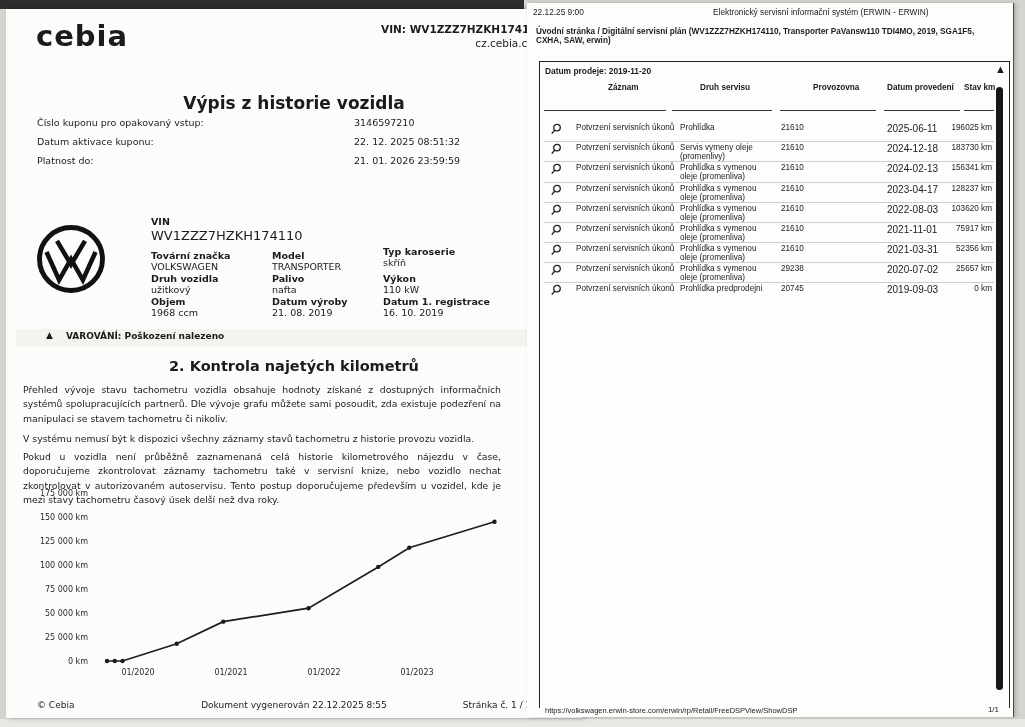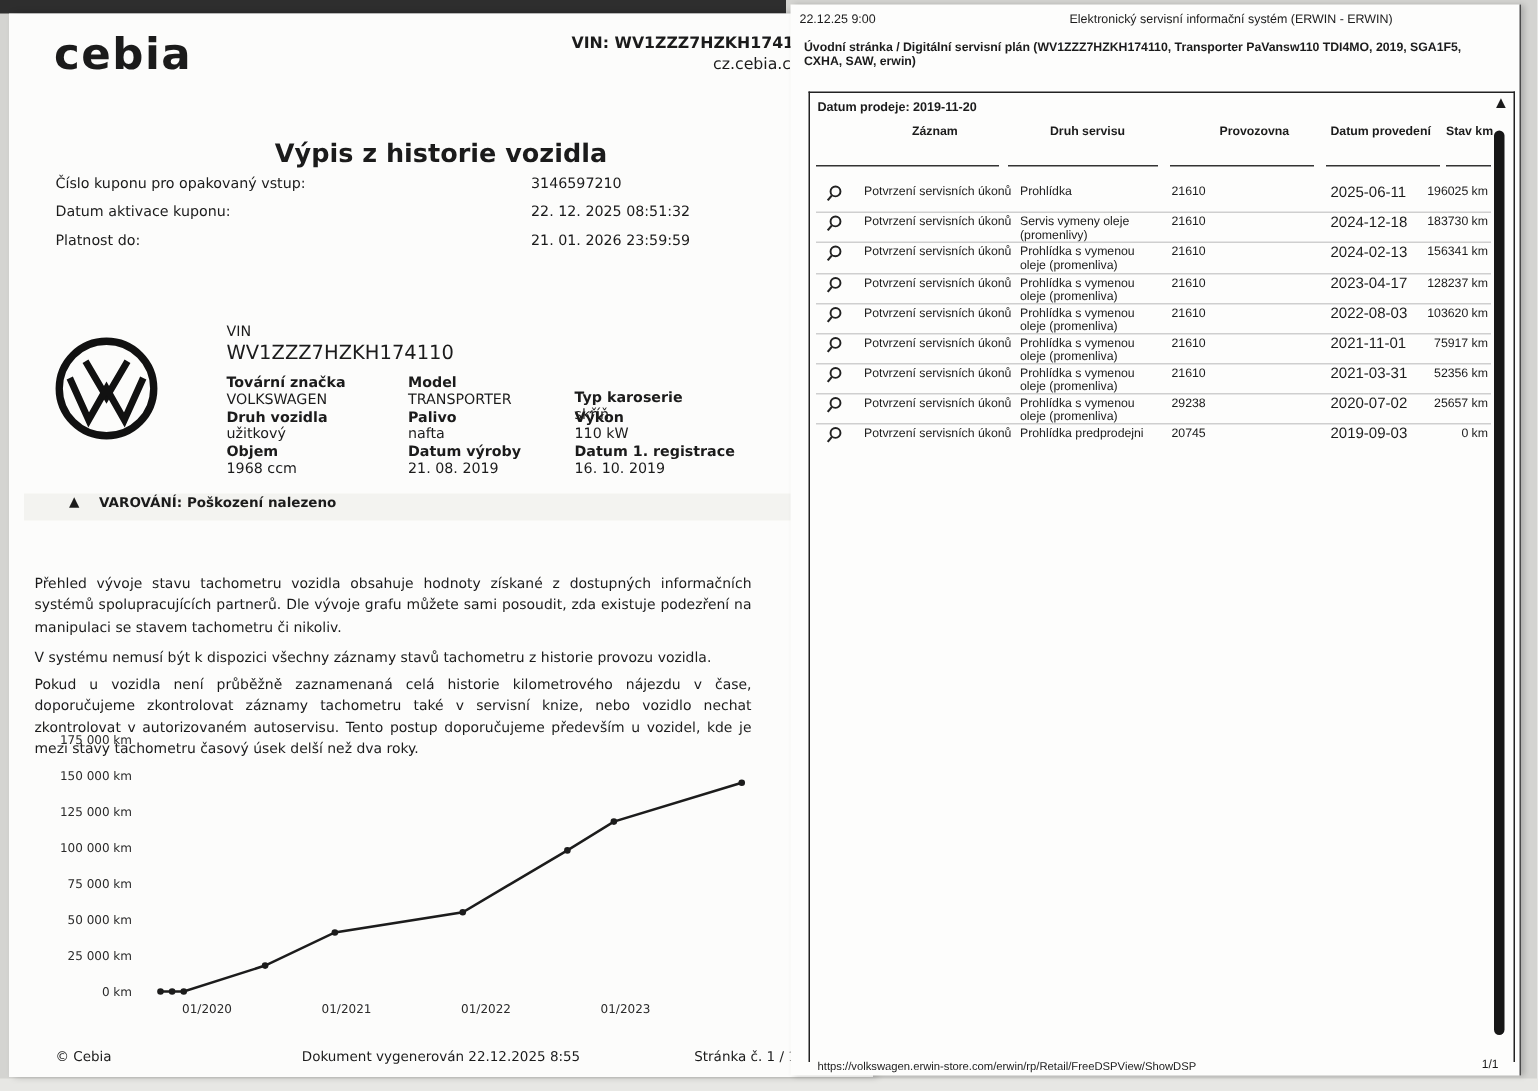--- a/index.html
+++ b/index.html
@@ -12,21 +12,21 @@
   .page-left{position:absolute;left:6px;top:9px;width:576px;height:709px;background:#fcfcfb;
              box-shadow:3px 0 5px rgba(0,0,0,.28);}
   .cebia-logo{position:absolute;left:30px;top:13px;font-size:29px;font-weight:700;letter-spacing:1px;line-height:1;}
   .vin-line{position:absolute;right:38px;top:14px;font-size:10.5px;font-weight:700;text-align:right;}
   .website{position:absolute;right:38px;top:28px;font-size:10.5px;text-align:right;}
   .doc-title{position:absolute;left:0;right:0;top:84px;text-align:center;font-size:17px;font-weight:700;}
   .coupon-label{position:absolute;left:31px;font-size:9.5px;}
   .coupon-value{position:absolute;left:348px;font-size:9.5px;}
   .sec-title1{position:absolute;left:0;right:0;top:174px;text-align:center;font-size:13.5px;font-weight:700;}
   .vw-logo{position:absolute;left:30px;top:215px;width:70px;height:70px;}
-  .vin-lab{position:absolute;left:145px;top:207px;font-size:9.5px;font-weight:400;}
+  .vin-lab{position:absolute;left:145px;top:207px;font-size:9.5px;font-weight:700;}
   .vin-val{position:absolute;left:145px;top:219px;font-size:13px;}
   .fcell{position:absolute;width:112px;}
   .fcell .flab{font-size:9.5px;font-weight:700;line-height:1.1;}
   .fcell .fval{font-size:9.5px;line-height:1.25;}
   .warn-band{position:absolute;left:10px;right:10px;top:320px;height:18px;background:#f3f3f0;}
   .warn-icon{position:absolute;left:40px;top:322px;font-size:9px;line-height:1;}
   .warn-text{position:absolute;left:60px;top:322px;font-size:9px;font-weight:600;}
   .sec-title2{position:absolute;left:0;right:0;top:349px;text-align:center;font-size:14.5px;font-weight:600;}
   .para{position:absolute;left:17px;width:478px;font-size:9.3px;line-height:1.55;text-align:justify;}
   .chart-wrap{position:absolute;left:20px;top:472px;width:478px;height:198px;}
@@ -96,21 +96,21 @@
   <div class="vin-val">WV1ZZZ7HZKH174110</div>
 
   <div class="fcell" style="left:145px;top:242px">
     <div class="flab">Tovární značka</div>
     <div class="fval">VOLKSWAGEN</div>
   </div>
   <div class="fcell" style="left:266px;top:242px">
     <div class="flab">Model</div>
     <div class="fval">TRANSPORTER</div>
   </div>
-  <div class="fcell" style="left:377px;top:252px">
+  <div class="fcell" style="left:377px;top:238px">
     <div class="flab">Typ karoserie</div>
     <div class="fval">skříň</div>
   </div>
   <div class="fcell" style="left:145px;top:265px">
     <div class="flab">Druh vozidla</div>
     <div class="fval">užitkový</div>
   </div>
   <div class="fcell" style="left:266px;top:265px">
     <div class="flab">Palivo</div>
     <div class="fval">nafta</div>
@@ -129,20 +129,21 @@
   </div>
   <div class="fcell" style="left:377px;top:288px">
     <div class="flab">Datum 1. registrace</div>
     <div class="fval">16. 10. 2019</div>
   </div>
 
   <div class="warn-band"></div>
   <div class="warn-icon">▲</div>
   <div class="warn-text">VAROVÁNÍ: Poškození nalezeno</div>
 
+  <div class="sec-title2">2. Kontrola najetých kilometrů</div>
   <div class="para" style="top:374px">Přehled vývoje stavu tachometru vozidla obsahuje hodnoty získané z dostupných informačních systémů spolupracujících partnerů. Dle vývoje grafu můžete sami posoudit, zda existuje podezření na manipulaci se stavem tachometru či nikoliv.</div>
   <div class="para" style="top:423px">V systému nemusí být k dispozici všechny záznamy stavů tachometru z historie provozu vozidla.</div>
   <div class="para" style="top:441px">Pokud u vozidla není průběžně zaznamenaná celá historie kilometrového nájezdu v čase, doporučujeme zkontrolovat záznamy tachometru také v servisní knize, nebo vozidlo nechat zkontrolovat v autorizovaném autoservisu. Tento postup doporučujeme především u vozidel, kde je mezi stavy tachometru časový úsek delší než dva roky.</div>
 
   <div class="chart-wrap">
     <svg id="mileage-chart-svg" width="478" height="198" viewBox="0 0 478 198">
         <text x="62" y="15" text-anchor="end" font-size="8" fill="#2a2a2a">175 000 km</text>
         <text x="62" y="39" text-anchor="end" font-size="8" fill="#2a2a2a">150 000 km</text>
         <text x="62" y="63" text-anchor="end" font-size="8" fill="#2a2a2a">125 000 km</text>
         <text x="62" y="87" text-anchor="end" font-size="8" fill="#2a2a2a">100 000 km</text>

